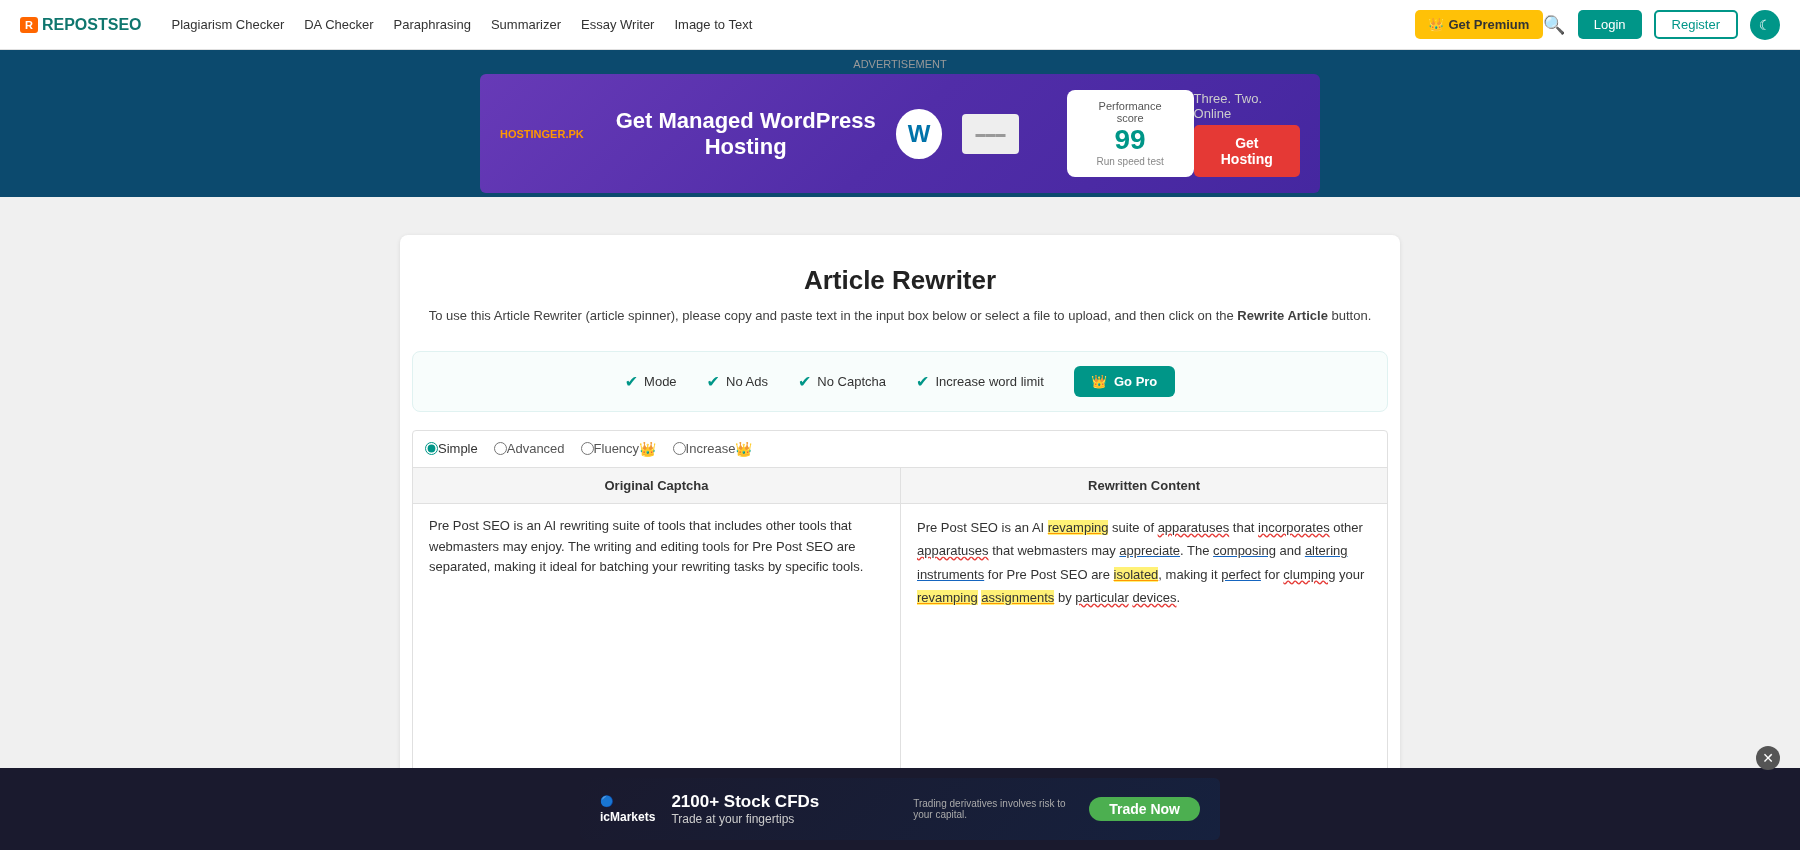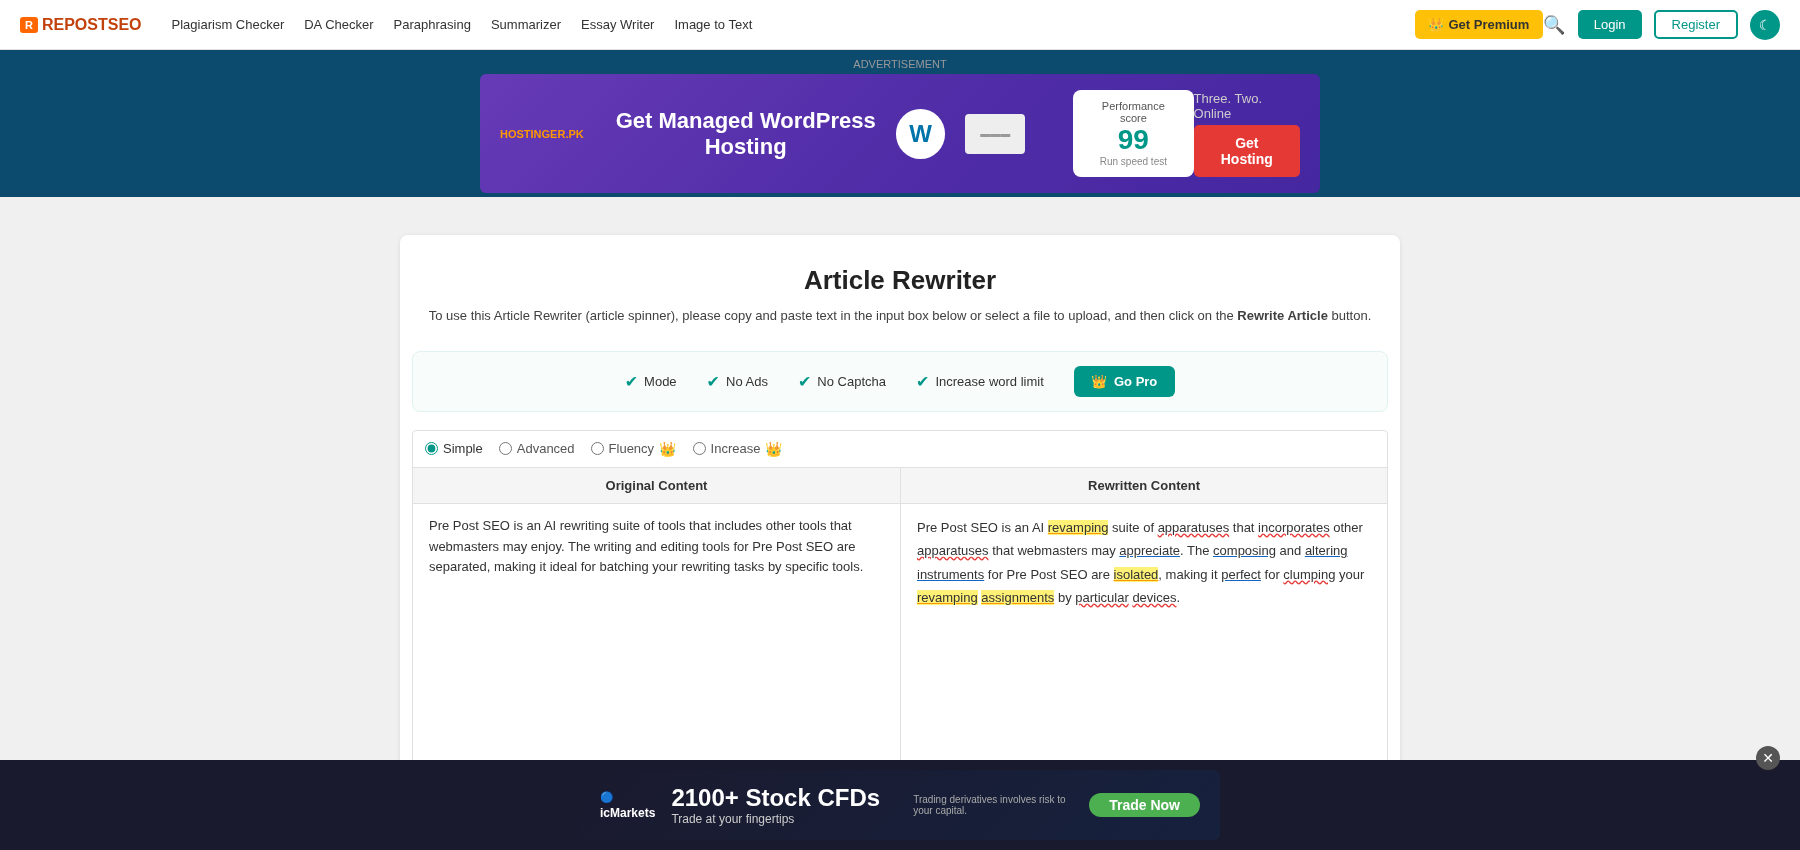--- a/index.html
+++ b/index.html
@@ -24,21 +24,21 @@
     }
     .logo-icon {
       background: #ff6600;
       color: #fff;
       font-weight: bold;
       font-size: 11px;
       padding: 2px 5px;
       border-radius: 3px;
       margin-right: 4px;
     }
-    .logo-text { font-weight: bold; font-size: 16px; color: #c2410c; }
+    .logo-text { font-weight: bold; font-size: 16px; color: #0f766e; }
     .nav-links { display: flex; align-items: center; gap: 20px; flex: 1; }
     .nav-link { text-decoration: none; color: #333; font-size: 13px; }
     .nav-right { display: flex; align-items: center; gap: 12px; }
     .btn-premium {
       background: #ffc107;
       color: #333;
       border: none;
       padding: 7px 14px;
       border-radius: 5px;
       cursor: pointer;
@@ -117,21 +117,21 @@
     .wp-icon {
       width: 50px; height: 50px;
       background: #fff;
       border-radius: 50%;
       display: flex; align-items: center; justify-content: center;
       font-size: 24px; color: #0073aa; font-weight: bold;
     }
     .performance-card {
       background: #fff;
       border-radius: 8px;
-      padding: 10px 14px;
+      padding: 10px 20px;
       color: #333;
       font-size: 11px;
       text-align: center;
       min-width: 120px;
       margin-left: 28px;
     }
     .perf-score { font-size: 28px; font-weight: bold; color: #009688; }
     .ad-hostinger-right { }
     .btn-get-hosting {
       background: #e53935;
@@ -212,21 +212,20 @@
     .mode-tabs {
       display: flex;
       align-items: center;
       gap: 16px;
       padding: 10px 12px;
       border-bottom: 1px solid #e0e0e0;
     }
     .mode-tab {
       display: flex;
       align-items: center;
-      gap: 5px;
       font-size: 13px;
       color: #555;
       cursor: pointer;
     }
     .mode-tab input[type="radio"] { accent-color: #009688; }
     .mode-tab.active { color: #333; font-weight: 500; }
     .crown-icon { font-size: 14px; }
 
     
     .editor-grid {
@@ -457,21 +456,21 @@
             <span class="crown-icon">👑</span>
           </label>
           <label class="mode-tab">
             <input type="radio" name="mode" value="creative" style="">
             <span>Increase</span>
             <span class="crown-icon">👑</span>
           </label>
         </div>
 
       <div style="display:grid;grid-template-columns:1fr 1fr;">
-        <div class="editor-header">Original Content</div>
+        <div class="editor-header">Original Captcha</div>
         <div class="editor-header right">Rewritten Content</div>
       </div>
 
       <div class="editor-grid">
 
         <div class="editor-panel">
           <textarea class="editor-textarea" placeholder="Pre Post SEO is an AI rewriting suite of tools that includes other tools that webmasters may enjoy. The writing and editing tools for Pre Post SEO are separated, making it ideal for batching your rewriting tasks by specific tools." style="">Pre Post SEO is an AI rewriting suite of tools that includes other tools that webmasters may enjoy. The writing and editing tools for Pre Post SEO are separated, making it ideal for batching your rewriting tasks by specific tools.</textarea>
         </div>
 
         <div class="editor-panel">
@@ -497,20 +496,20 @@
   </div>
 </div>
 
 <div class="ad-bottom-wrap">
   <div class="ad-bottom">
     <div>
       <div style="font-size:11px;color:#ccc;margin-bottom:2px;">🔵</div>
       <div style="font-size:12px;color:#fff;font-weight:bold;">icMarkets</div>
     </div>
     <div style="flex:1;">
-      <div style="font-size:24px;font-weight:bold;color:#fff;">2100+ Stock CFDs</div>
+      <div style="font-size:17px;font-weight:bold;color:#fff;">2100+ Stock CFDs</div>
       <div style="font-size:12px;color:#ccc;">Trade at your fingertips</div>
     </div>
     <div style="font-size:10px;color:#aaa;max-width:160px;">Trading derivatives involves risk to your capital.</div>
     <button class="btn-trade-now">Trade Now</button>
   </div>
 </div>
 <button class="ad-close-btn">✕</button>
 
 </body></html>

